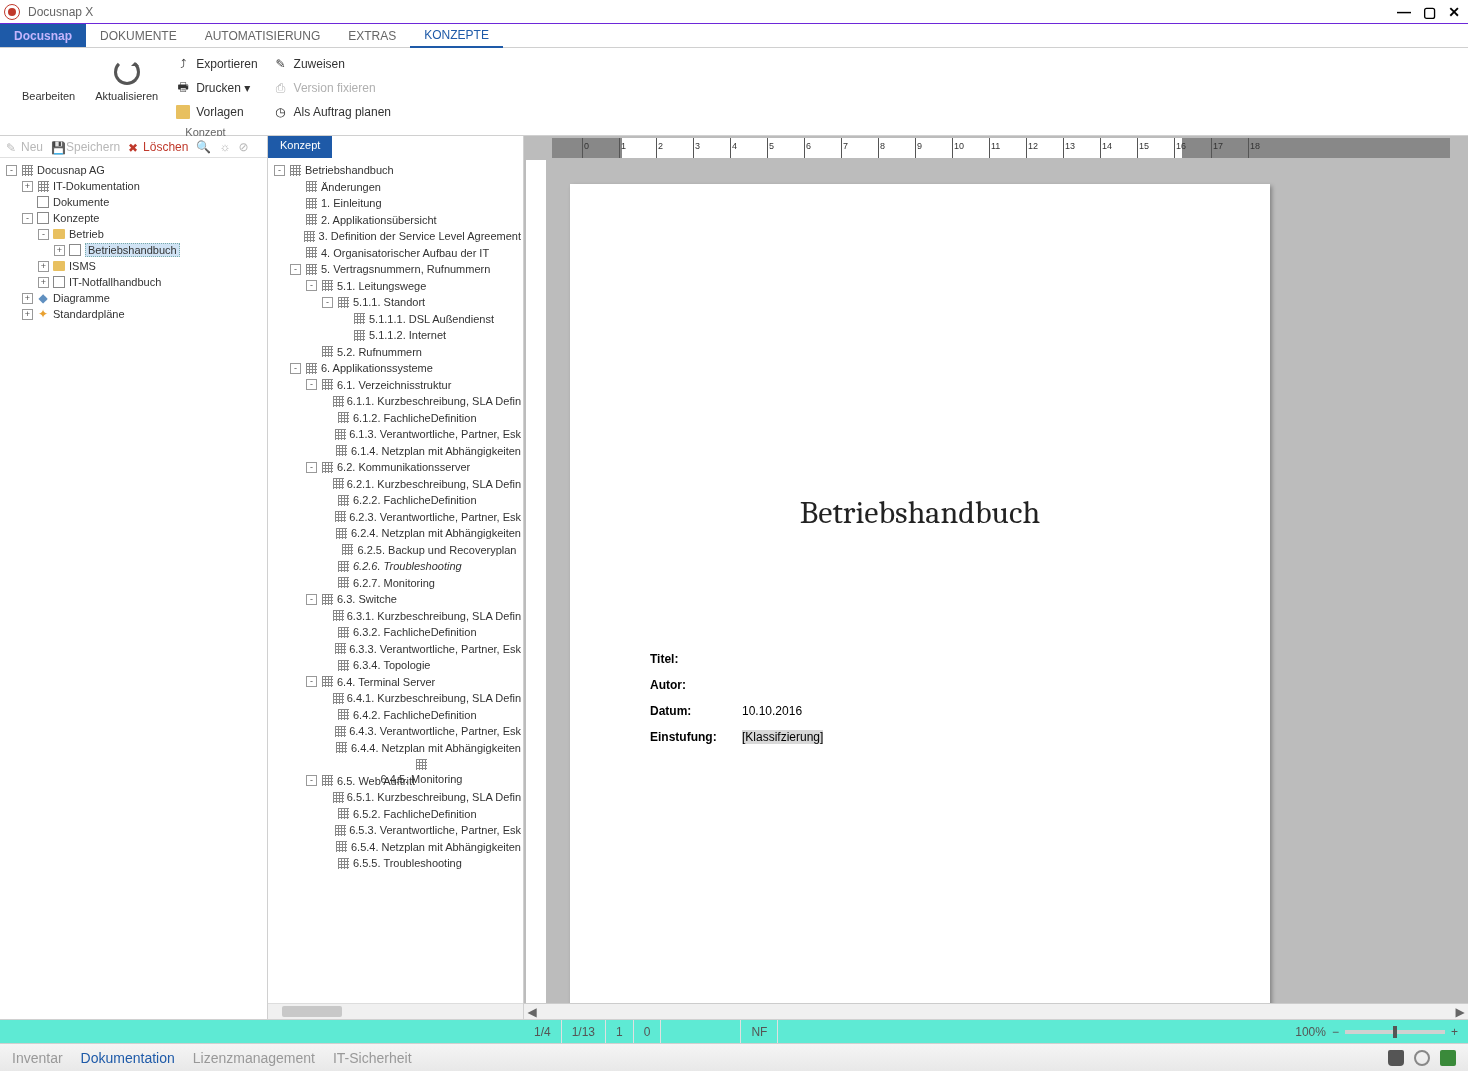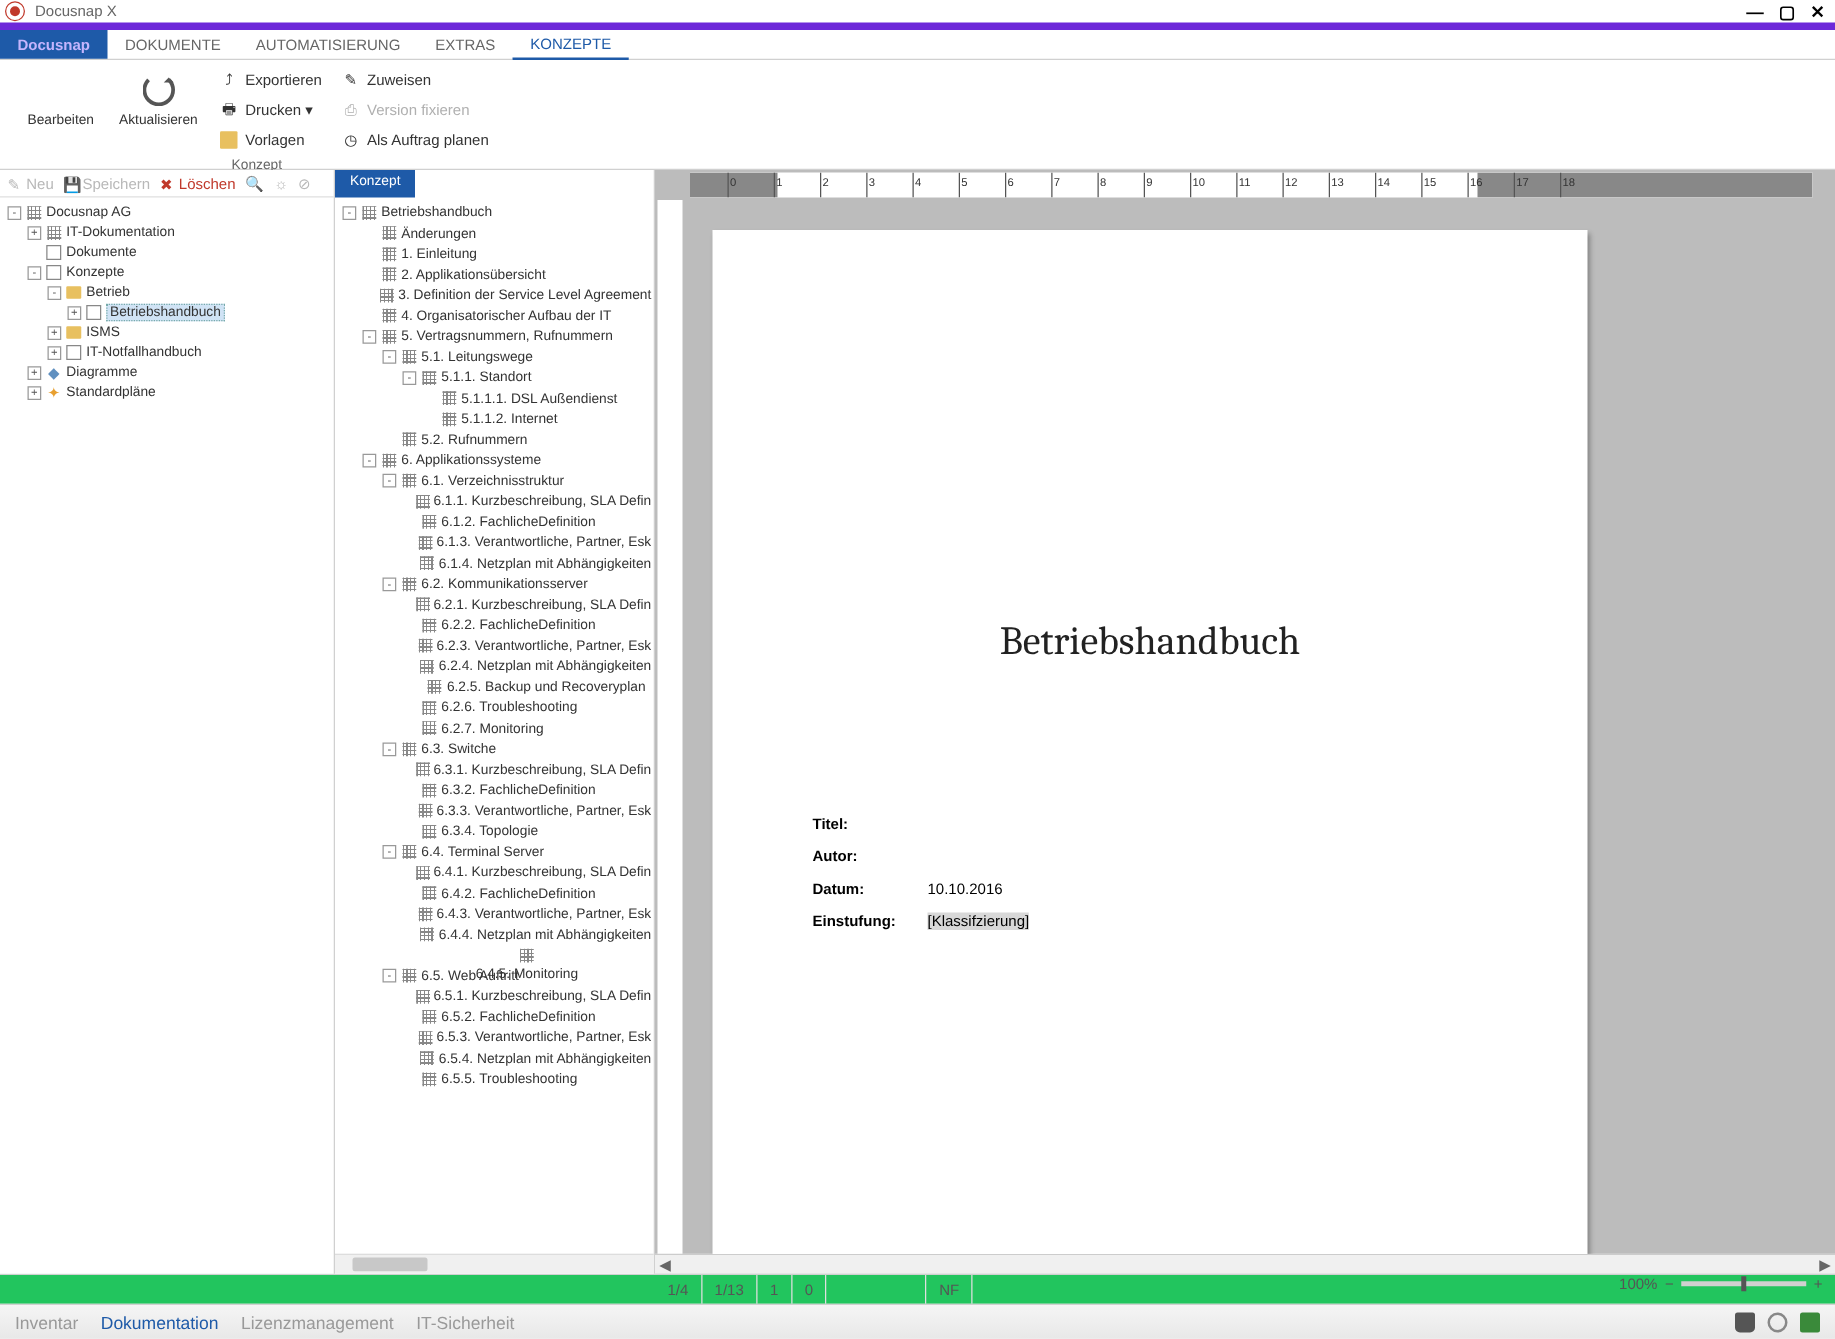--- a/index.html
+++ b/index.html
@@ -1,19 +1,19 @@
 <!DOCTYPE html>
 <html><head>
 <meta charset="utf-8">
 <style>
 * { margin: 0; padding: 0; box-sizing: border-box; font-family: "Segoe UI", Tahoma, sans-serif; font-size: 12px; }
 body { background: #fff; overflow: hidden; width: 1468px; height: 1071px; }
 
 
-.titlebar { height: 24px; background: #fff; display: flex; align-items: center; padding: 0 4px; border-bottom: 6px solid #6d28d9; }
+.titlebar { height: 24px; background: #fff; display: flex; align-items: center; padding: 0 4px; border-bottom: 1px solid #6d28d9; }
 .titlebar .app-icon { width: 16px; height: 16px; border-radius: 50%; background: #fff; border: 1px solid #c0392b; margin-right: 8px; position: relative; }
 .titlebar .app-icon::after { content: ""; position: absolute; inset: 3px; background: #c0392b; border-radius: 50%; }
 .titlebar .title { color: #666; font-size: 12px; }
 .titlebar .win-controls { margin-left: auto; display: flex; gap: 12px; padding-right: 4px; }
 .titlebar .win-controls span { font-size: 14px; cursor: pointer; font-weight: bold; }
 
 
 .ribbon-tabs { height: 24px; display: flex; align-items: stretch; border-bottom: 1px solid #d0d0d0; background: #fff; }
 .ribbon-tabs .tab { padding: 0 14px; display: flex; align-items: center; color: #666; font-size: 12px; cursor: pointer; }
 .ribbon-tabs .tab.app { background: #1e5aa8; color: #c4b5fd; font-weight: bold; }
@@ -72,21 +72,21 @@
 .page { position:absolute; left:46px; top:24px; width:700px; height:920px; background:#fff; box-shadow: 2px 2px 4px rgba(0,0,0,0.3); }
 .page .doc-title { position:absolute; top:310px; left:0; right:0; text-align:center; font-family: Cambria, Georgia, serif; font-size:32px; color:#222;}
 .page .meta { position:absolute; top:468px; left:80px; font-family: Cambria, Georgia, serif; font-size:14px;}
 .page .meta .row{ display:flex; gap:12px; margin-bottom:12px;}
 .page .meta .row .k{ width:80px; font-weight:bold;}
 .page .meta .kl{ background:#d8d8d8;}
 .hscroll{ height:16px; background:#f0f0f0; border-top:1px solid #ccc; position:relative;}
 .hscroll .ar{ position:absolute; top:0; bottom:0; width:16px; display:flex;align-items:center;justify-content:center; color:#666;}
 .hscroll .ar.l{left:0;} .hscroll .ar.r{right:0;}
 
-.statusbar { height: 24px; border-top: 1px solid #d0d0d0; display: flex; align-items: flex-start; font-size: 11px; color:#555; background:#22c55e;}
+.statusbar { height: 24px; border-top: 1px solid #d0d0d0; display: flex; align-items: center; font-size: 11px; color:#555; background:#5eead4;}
 .statusbar .cell{ padding:0 10px; border-right:1px solid #e0e0e0; height:100%; display:flex; align-items:center;}
 .statusbar .spacer{flex:1;}
 .statusbar .zoom{ display:flex; align-items:center; gap:6px; padding:0 10px;}
 .statusbar .zoom .slider{ width:100px; height:4px; background:#d0d0d0; position:relative;}
 .statusbar .zoom .slider .knob{ position:absolute; left:48px; top:-4px; width:4px; height:12px; background:#555;}
 
 
 .bottom-nav { height: 28px; background: linear-gradient(#f5f5f5,#e8e8e8); border-top:1px solid #d0d0d0; display:flex; align-items:center; padding:0 12px; gap:18px;}
 .bottom-nav .bn{ font-size:14px; color:#999; cursor:pointer;}
 .bottom-nav .bn.active{ color:#1e5aa8;}
@@ -440,21 +440,21 @@
           </span>
           <span class="nlabel">6.2.4. Netzplan mit Abhängigkeiten</span>
         </div>
         <div class="tree-node" style="padding-left: 52px; justify-content: center;">
           <span class="exp none"></span>
           <span class="nicon">
             <span class="i-grid"></span>
           </span>
           <span class="nlabel">6.2.5. Backup und Recoveryplan</span>
         </div>
-        <div class="tree-node" style="padding-left: 52px;">
+        <div class="tree-node" style="padding-left: 52px; font-style: italic;">
           <span class="exp none"></span>
           <span class="nicon">
             <span class="i-grid"></span>
           </span>
           <span class="nlabel">6.2.6. Troubleshooting</span>
         </div>
         <div class="tree-node" style="padding-left: 52px; text-align: right;">
           <span class="exp none"></span>
           <span class="nicon">
             <span class="i-grid"></span>

